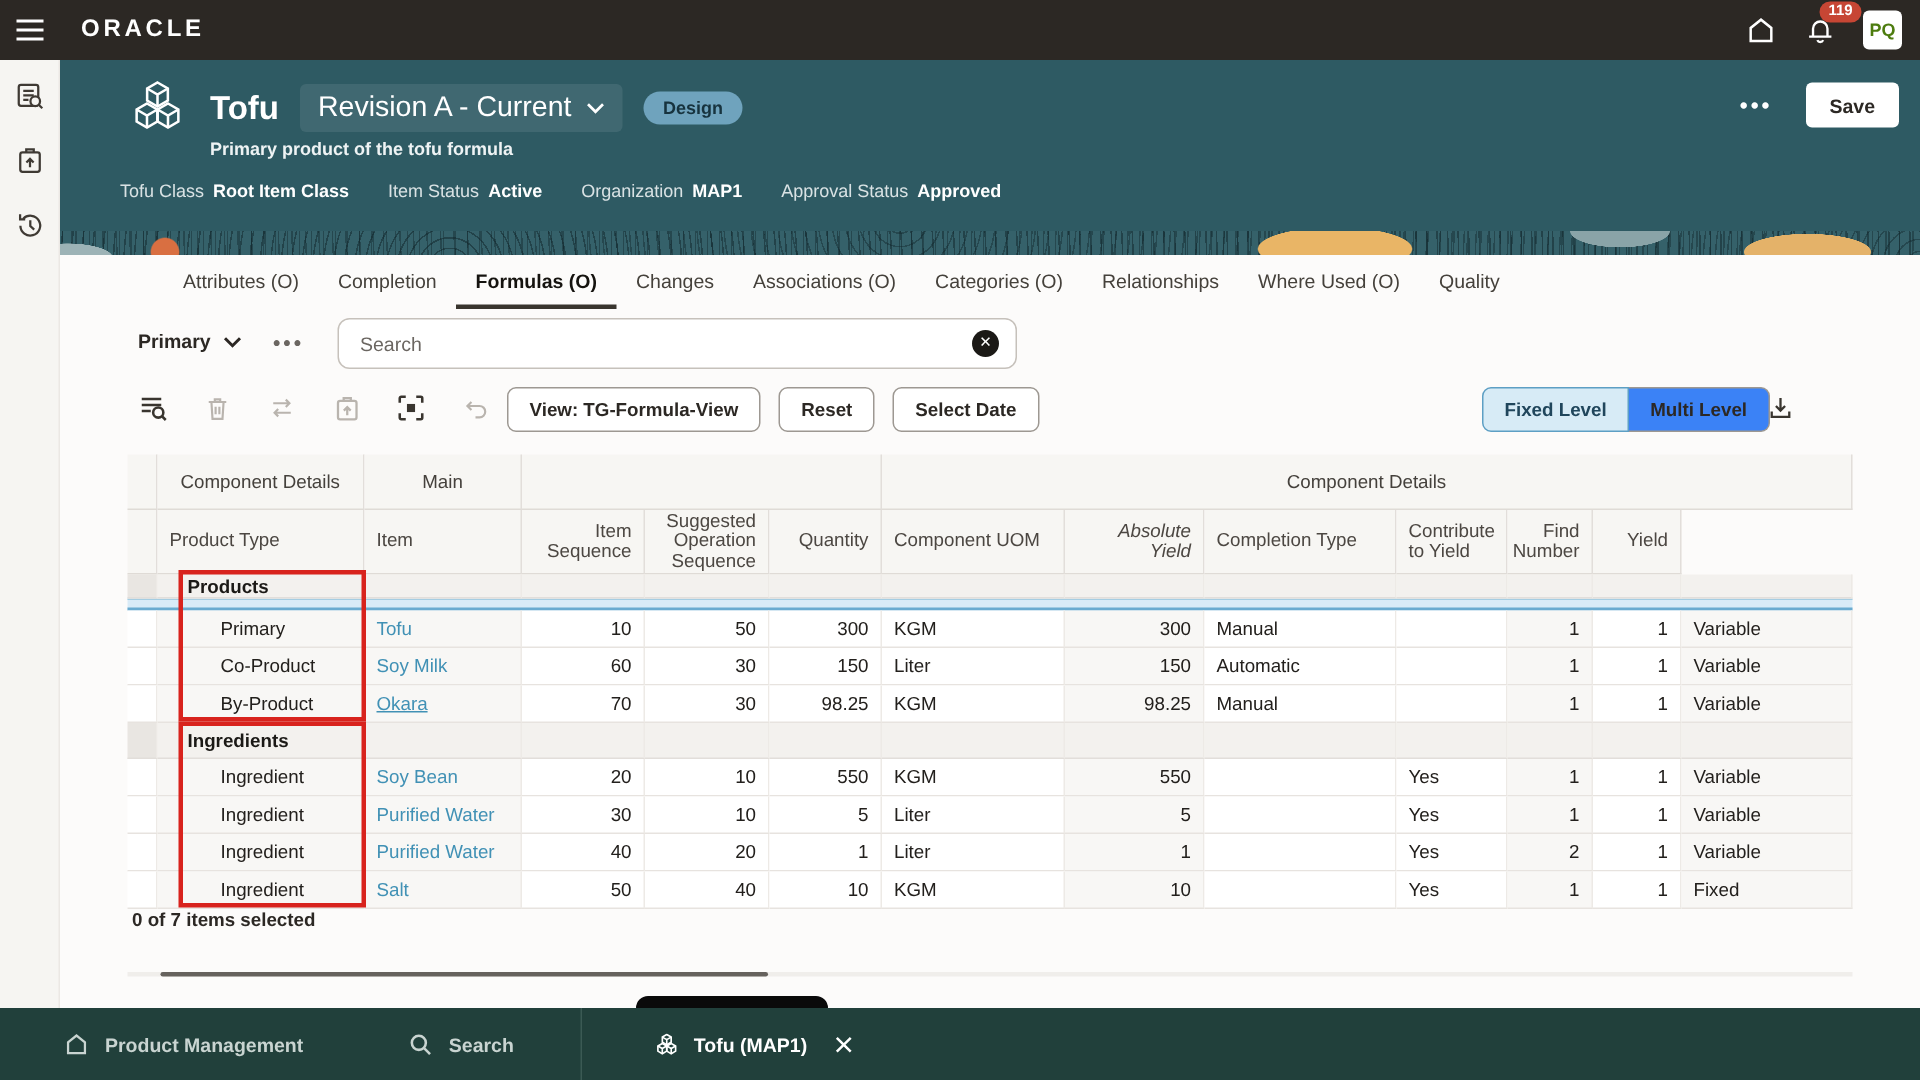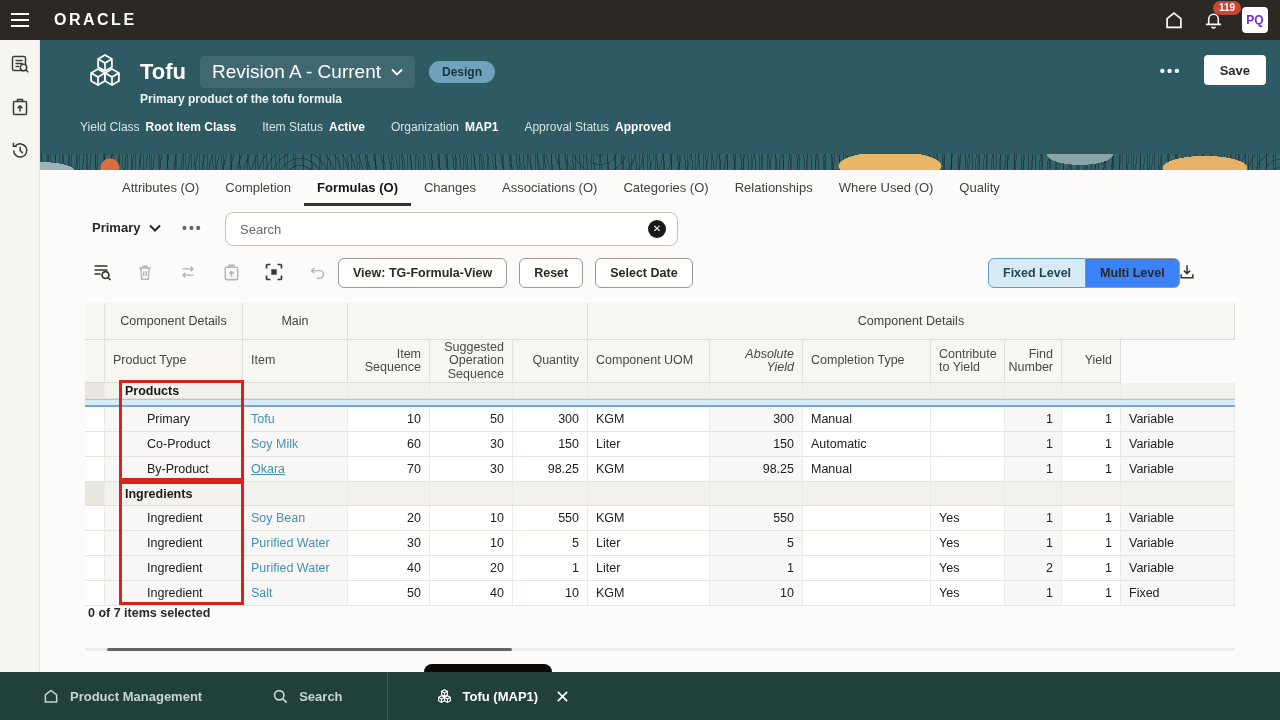--- a/index.html
+++ b/index.html
@@ -10,21 +10,21 @@
   body{position:relative;font-family:"Liberation Sans",sans-serif;background:#fcfbfa;color:#23201d}
 
   
   .topbar{position:absolute;left:0;top:0;width:1280px;height:40px;background:#2c2824;display:flex;align-items:center;z-index:30}
   .hamburger{width:40px;height:40px;display:flex;align-items:center;justify-content:center;cursor:pointer}
   .brand{color:#fff;font-weight:700;font-size:16px;letter-spacing:2.5px;margin-left:14px}
   .topbar-right{position:absolute;right:12px;top:0;height:40px;display:flex;align-items:center;gap:18px}
   .tb-icon{display:flex;align-items:center;justify-content:center;cursor:pointer}
   .bellwrap{position:relative}
   .nbadge{position:absolute;left:10px;top:-8px;background:var(--c-badge);color:#fff;font-size:10px;font-weight:700;padding:1px 6px;border-radius:9px;line-height:12px}
-  .avatar{width:26px;height:26px;background:#fff;border-radius:4px;color:#6d28d9;font-weight:700;font-size:12px;display:flex;align-items:center;justify-content:center;cursor:pointer}
+  .avatar{width:26px;height:26px;background:#fff;border-radius:4px;color:#4d7c0f;font-weight:700;font-size:12px;display:flex;align-items:center;justify-content:center;cursor:pointer}
 
   
   .siderail{position:absolute;left:0;top:40px;width:40px;height:632px;background:#f6f5f2;border-right:1px solid #ebe8e4;display:flex;flex-direction:column;align-items:center;padding-top:12px;gap:19px;z-index:20}
   .rail-icon{width:24px;height:24px;display:flex;align-items:center;justify-content:center;cursor:pointer}
 
   
   .pagehead{position:absolute;left:40px;top:40px;width:1240px;height:114px;background:var(--c-teal);color:#fff}
   .ph-cube{position:absolute;left:45px;top:14px}
   .ph-titlerow{position:absolute;left:100px;top:14px;display:flex;align-items:center;gap:14px;height:36px}
   .ph-title{font-size:22px;font-weight:700}
@@ -182,21 +182,21 @@
       <span>Revision A - Current</span>
       <svg width="12" height="8" viewBox="0 0 12 8">
           <path d="M1 1.5L6 6.5L11 1.5" stroke="#fff" stroke-width="1.8" fill="none"></path>
         </svg>
     </span>
     <span class="design-pill">Design</span>
   </div>
   <div class="ph-sub">Primary product of the tofu formula</div>
   <div class="ph-meta">
     <span class="meta-pair">
-      <span class="meta-label">Yield Class</span>
+      <span class="meta-label">Tofu Class</span>
       <span class="meta-value">Root Item Class</span>
     </span>
     <span class="meta-pair">
       <span class="meta-label">Item Status</span>
       <span class="meta-value">Active</span>
     </span>
     <span class="meta-pair">
       <span class="meta-label">Organization</span>
       <span class="meta-value">MAP1</span>
     </span>

